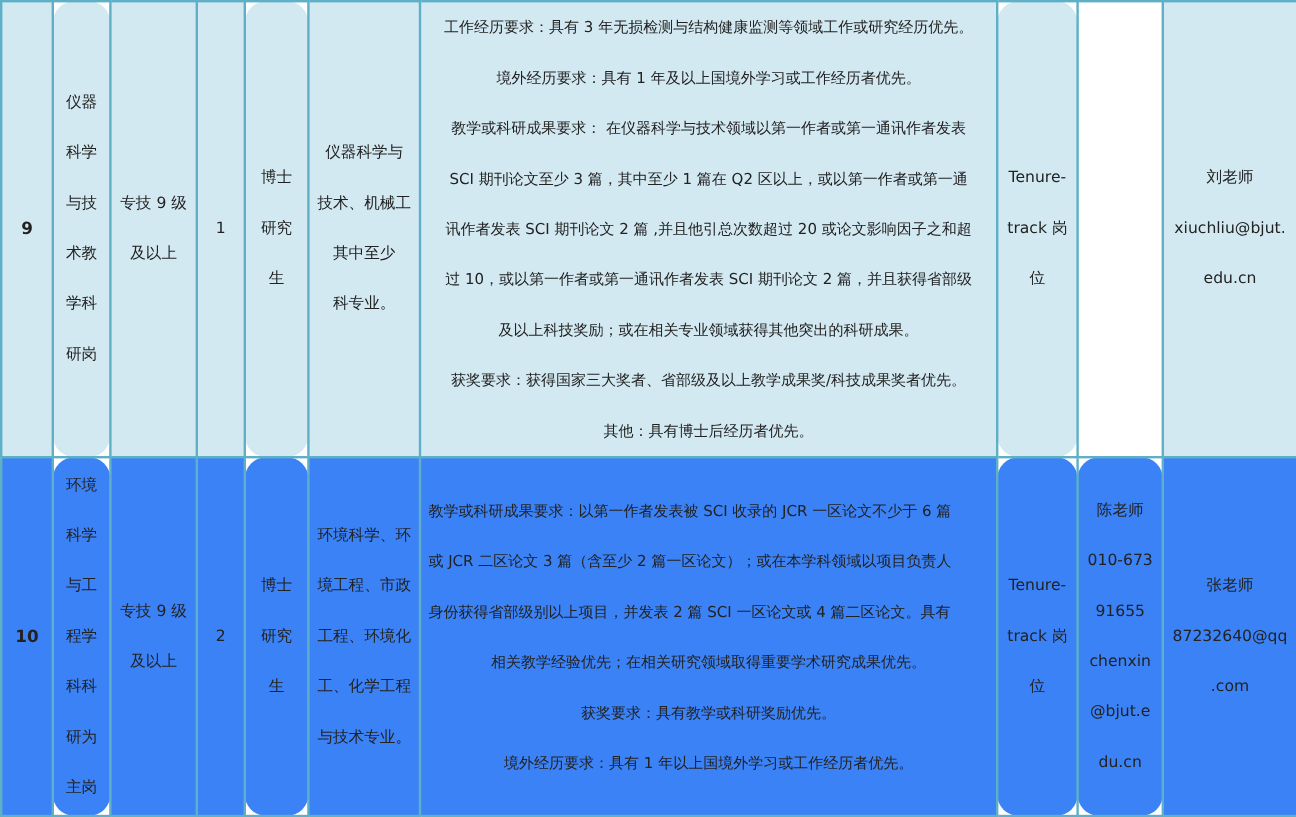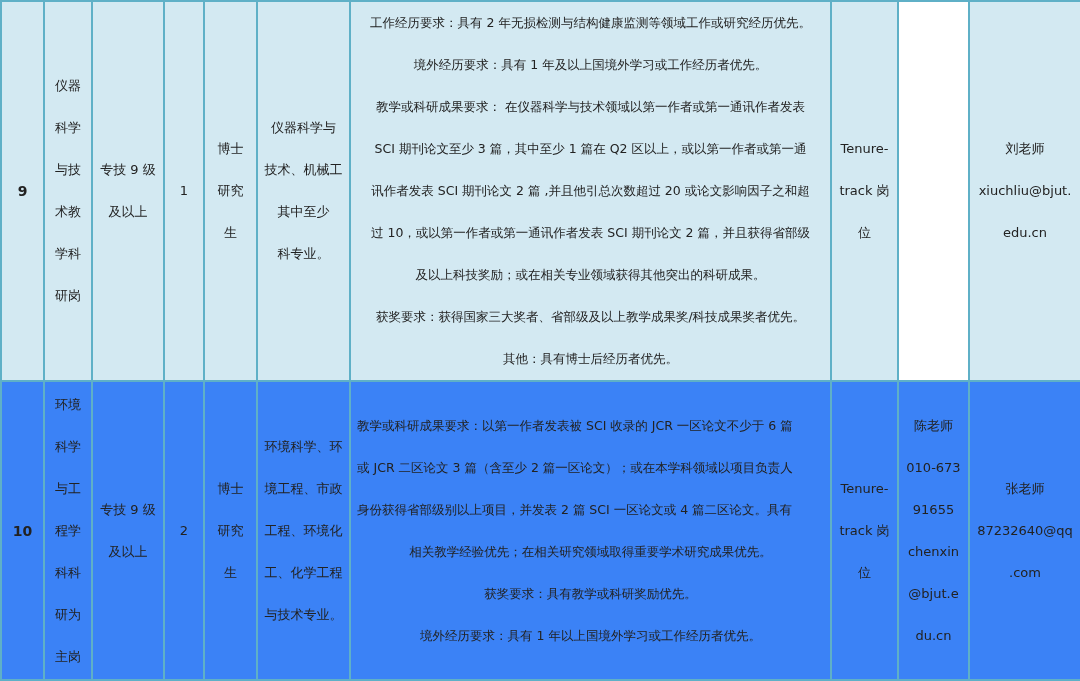--- a/index.html
+++ b/index.html
@@ -16,21 +16,21 @@
       border: 2px solid #5fb0c7;
       text-align: center;
       vertical-align: middle;
       padding: 0 6px;
       line-height: 42px;
     }
     tr.row-a td { background: #d3e9f2; height: 378px; }
     tr.row-b td { background: #3b82f6; height: 297px; }
     tr.row-a td.blank { background: #ffffff; }
     td.num { font-weight: bold; font-size: 14px; }
-    td.narrow { padding: 0 4px; }
+    td.narrow { padding: 0 4px; border-radius: 18px; }
     .stack span { display: block; }
     td.req { padding: 0 8px; font-size: 12.5px; }
     td.req .line { display: block; }
     td.req.left .line { text-align: left; }
     td.req.left .line.c { text-align: center; }
   </style>
 </head>
 <body>
 
 <table class="jobs">
@@ -68,21 +68,21 @@
         <span>研究</span>
         <span>生</span>
       </td>
       <td class="stack">
         <span>仪器科学与</span>
         <span>技术、机械工</span>
         <span>其中至少</span>
         <span>科专业。</span>
       </td>
       <td class="req">
-        <span class="line">工作经历要求：具有 2 年无损检测与结构健康监测等领域工作或研究经历优先。</span>
+        <span class="line">工作经历要求：具有 3 年无损检测与结构健康监测等领域工作或研究经历优先。</span>
         <span class="line">境外经历要求：具有 1 年及以上国境外学习或工作经历者优先。</span>
         <span class="line">教学或科研成果要求： 在仪器科学与技术领域以第一作者或第一通讯作者发表</span>
         <span class="line">SCI 期刊论文至少 3 篇，其中至少 1 篇在 Q2 区以上，或以第一作者或第一通</span>
         <span class="line">讯作者发表 SCI 期刊论文 2 篇 ,并且他引总次数超过 20 或论文影响因子之和超</span>
         <span class="line">过 10，或以第一作者或第一通讯作者发表 SCI 期刊论文 2 篇，并且获得省部级</span>
         <span class="line">及以上科技奖励；或在相关专业领域获得其他突出的科研成果。</span>
         <span class="line">获奖要求：获得国家三大奖者、省部级及以上教学成果奖/科技成果奖者优先。</span>
         <span class="line">其他：具有博士后经历者优先。</span>
       </td>
       <td class="narrow stack">

